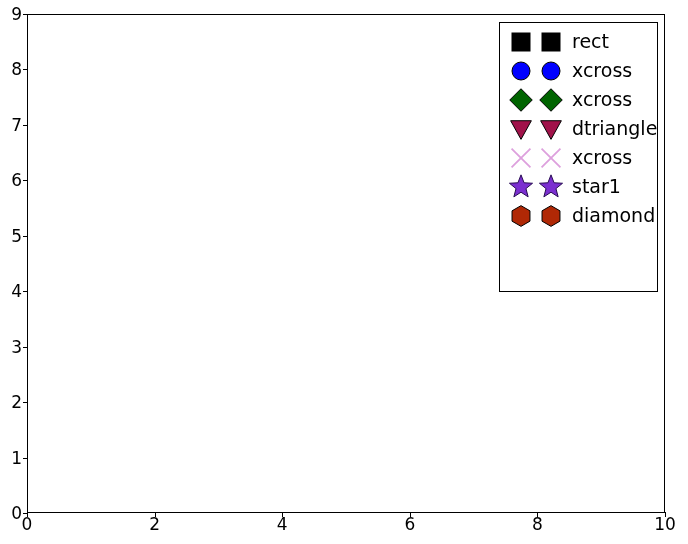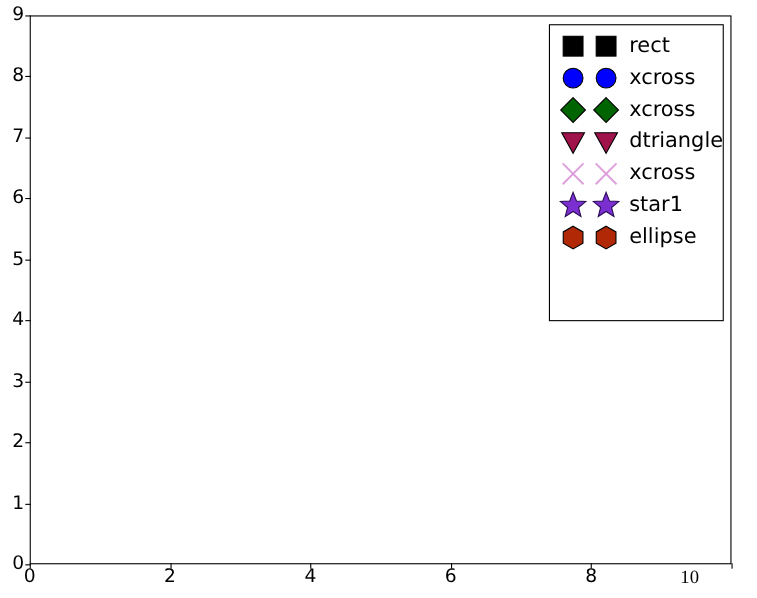--- a/index.html
+++ b/index.html
@@ -469,21 +469,21 @@
       <div class="xtick-mark" style="left: 409.8px;"></div>
       <div class="xtick-mark" style="left: 537.4px;"></div>
       <div class="xtick-mark" style="left: 665px;"></div>
     </div>
   <div id="xtick-labels">
       <div class="tick-label xtick-label" style="left: 27px;">0</div>
       <div class="tick-label xtick-label" style="left: 154.6px;">2</div>
       <div class="tick-label xtick-label" style="left: 282.2px;">4</div>
       <div class="tick-label xtick-label" style="left: 409.8px;">6</div>
       <div class="tick-label xtick-label" style="left: 537.4px;">8</div>
-      <div class="tick-label xtick-label" style="left: 627px; font-family: Liberation Serif, serif;">10</div>
+      <div class="tick-label xtick-label" style="left: 665px;">10</div>
     </div>
 
   <div id="legend">
       <div class="legend-row">
         <div class="legend-marker-cell">
           <svg class="marker-svg" width="26" height="26" viewBox="-13 -13 26 26">
             <g>
               <rect x="-9" y="-9" width="18" height="18" fill="#000000" stroke="#000000" stroke-width="1"></rect>
             </g>
           </svg>
@@ -596,17 +596,17 @@
             </g>
           </svg>
         </div>
         <div class="legend-marker-cell">
           <svg class="marker-svg" width="26" height="26" viewBox="-13 -13 26 26">
             <g>
               <polygon points="0.00,-10.35 8.96,-5.17 8.96,5.17 0.00,10.35 -8.96,5.18 -8.96,-5.18" fill="#b02805" stroke="#000000" stroke-width="1"></polygon>
             </g>
           </svg>
         </div>
-        <span class="legend-text">ellipse</span>
+        <span class="legend-text">diamond</span>
       </div>
     </div>
 
 </div>
 
 </body></html>

